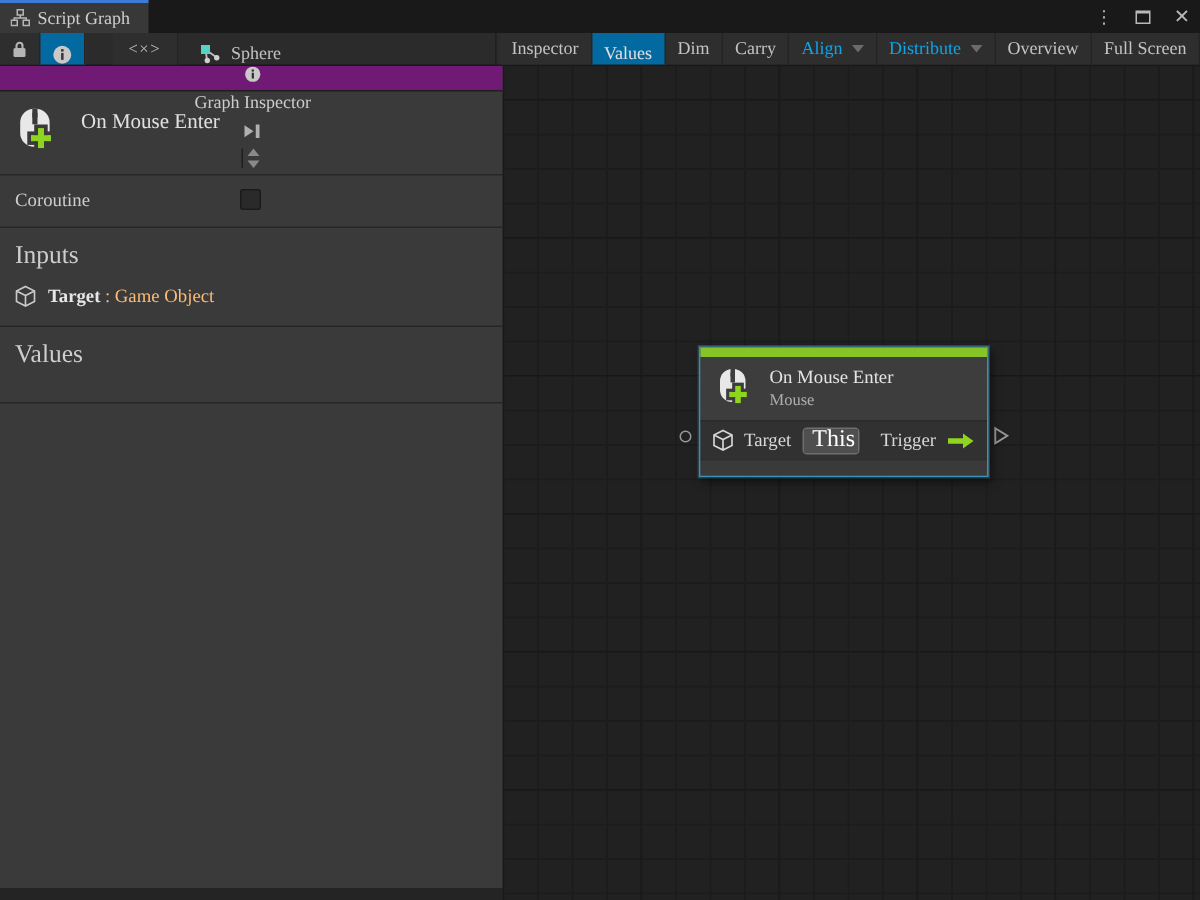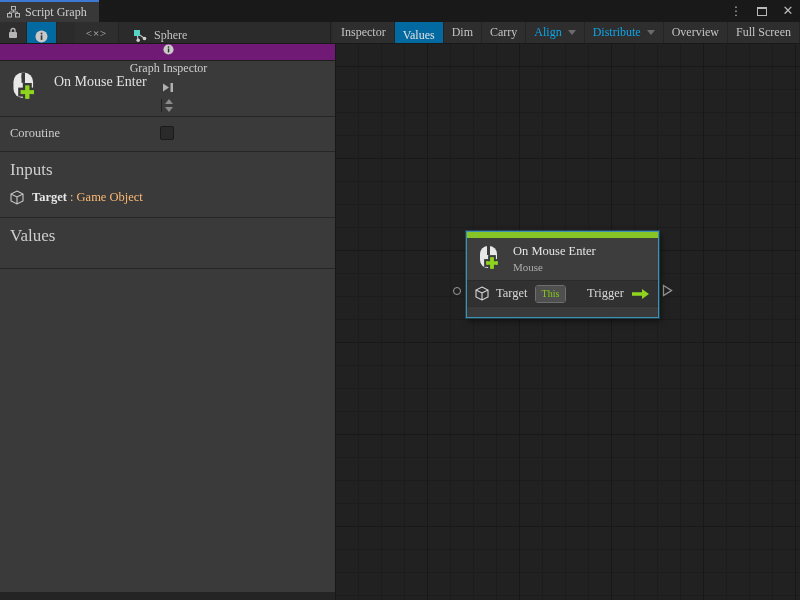--- a/index.html
+++ b/index.html
@@ -68,21 +68,21 @@
 
   .node { position:absolute; left:131px; top:187px; width:193px; border:1px solid #3c92b5; background:#3d3d3d; box-shadow:0 0 0 1px rgba(60,146,181,.35), 2px 3px 6px rgba(0,0,0,.5); }
   .node-colorbar { height:6px; background:#87c425; }
   .node-head { display:flex; align-items:center; gap:10px; padding:6px 10px 7px 10px; background:#3d3d3d; }
   .node-titles { display:flex; flex-direction:column; }
   .node-title { color:#e4e4e4; font-size:12.5px; }
   .node-subtitle { color:#adadad; font-size:11px; margin-top:2px; }
   .node-ports { display:flex; align-items:center; gap:7px; background:#313131; border-top:1px solid #2a2a2a; padding:5px 8px; height:26px; }
   .port-label { color:#d8d8d8; font-size:12.5px; }
   .this-chip { display:flex; align-items:center; border:1px solid #6e6e6e; border-radius:3px; overflow:hidden; height:18px; background:#262626; }
-  .this-chip-text { background:#4f4f4f; color:#84cc16; font-size:10px; padding:1px 6px 2px 6px; height:100%; display:flex; align-items:center; }
+  .this-chip-text { background:#4f4f4f; color:#ffffff; font-size:16px; padding:1px 6px 2px 6px; height:100%; display:flex; align-items:center; }
   .node-footer { height:11px; background:#3a3a3a; border-top:1px solid #2e2e2e; }
   .port-out-circle { position:absolute; left:118px; top:243px; width:8px; height:8px; border:1px solid #9a9a9a; border-radius:50%; }
 
   .flex1 { flex:1; }
   svg { display:block; }
 </style>
 </head>
 <body>
 
 <div class="window">

